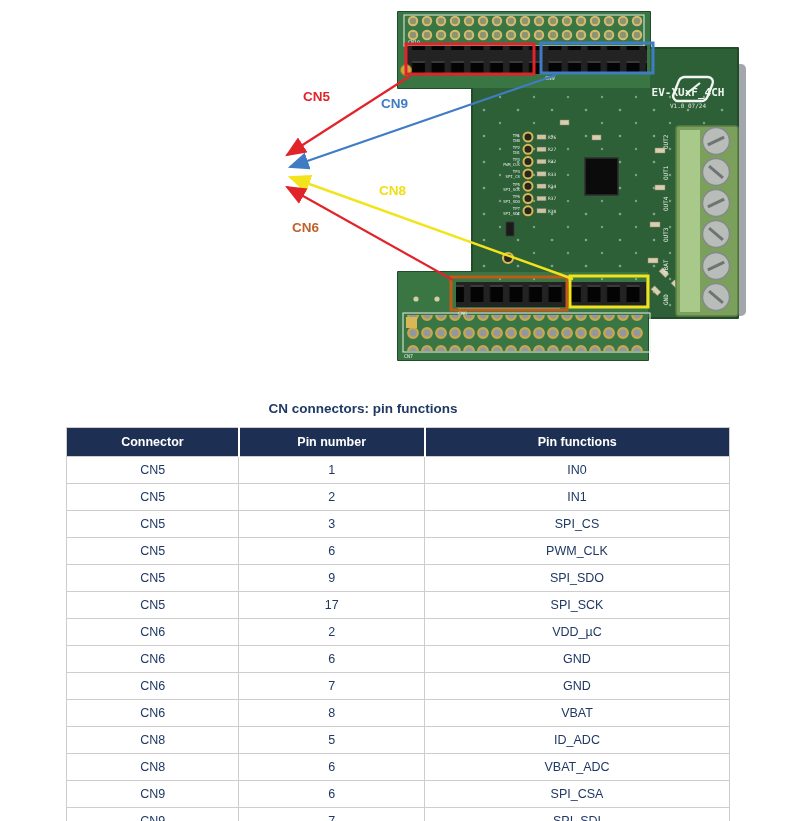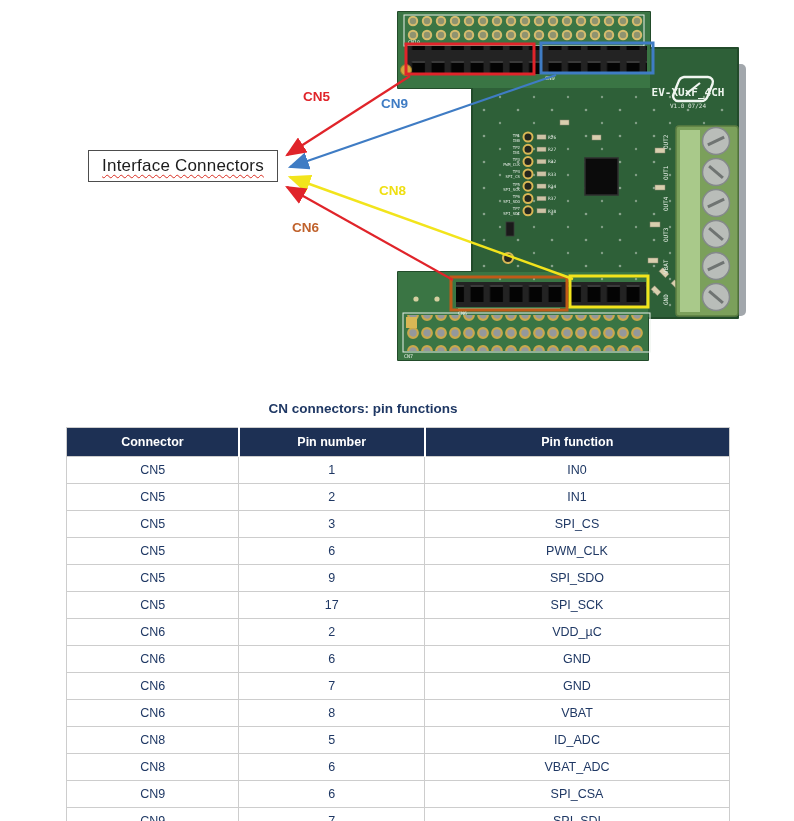--- a/index.html
+++ b/index.html
@@ -174,43 +174,40 @@
       <rect x="541" y="43" width="112" height="30" fill="none" stroke="#3f7cc4" stroke-width="3"></rect>
       <rect x="451" y="277" width="116" height="33" fill="none" stroke="#c05a18" stroke-width="3"></rect>
       <rect x="570" y="276" width="78" height="31" fill="none" stroke="#f2e41c" stroke-width="3"></rect>
 
       <line x1="410" y1="76" x2="287" y2="155" stroke="#e0242a" stroke-width="2.2" marker-end="url(#m-red)"></line>
       <line x1="556" y1="75" x2="290" y2="167" stroke="#3f7cc4" stroke-width="2.2" marker-end="url(#m-blue)"></line>
       <line x1="573" y1="279" x2="290" y2="177" stroke="#f2e41c" stroke-width="2.4" marker-end="url(#m-yellow)"></line>
       <line x1="453" y1="280" x2="287" y2="187" stroke="#e0242a" stroke-width="2.2" marker-end="url(#m-red)"></line>
     </svg>
 
-    <div class="iface-box">
-      <span>Interface Connectors</span>
-    </div>
     <div class="callout cn5">CN5</div>
     <div class="callout cn9">CN9</div>
     <div class="callout cn8">CN8</div>
     <div class="callout cn6">CN6</div>
   </div>
 
   <div class="tbl-title">CN connectors: pin functions</div>
 
   <div class="tbl-wrap">
     <table>
       <colgroup>
           <col style="width:26%">
           <col style="width:28%">
           <col style="width:46%">
         </colgroup>
       <thead>
         <tr>
           <th>Connector</th>
           <th>Pin number</th>
-          <th>Pin function</th>
+          <th>Pin functions</th>
         </tr>
       </thead>
       <tbody>
           <tr>
             <td>CN5</td>
             <td>1</td>
             <td>IN0</td>
           </tr>
           <tr>
             <td>CN5</td>

